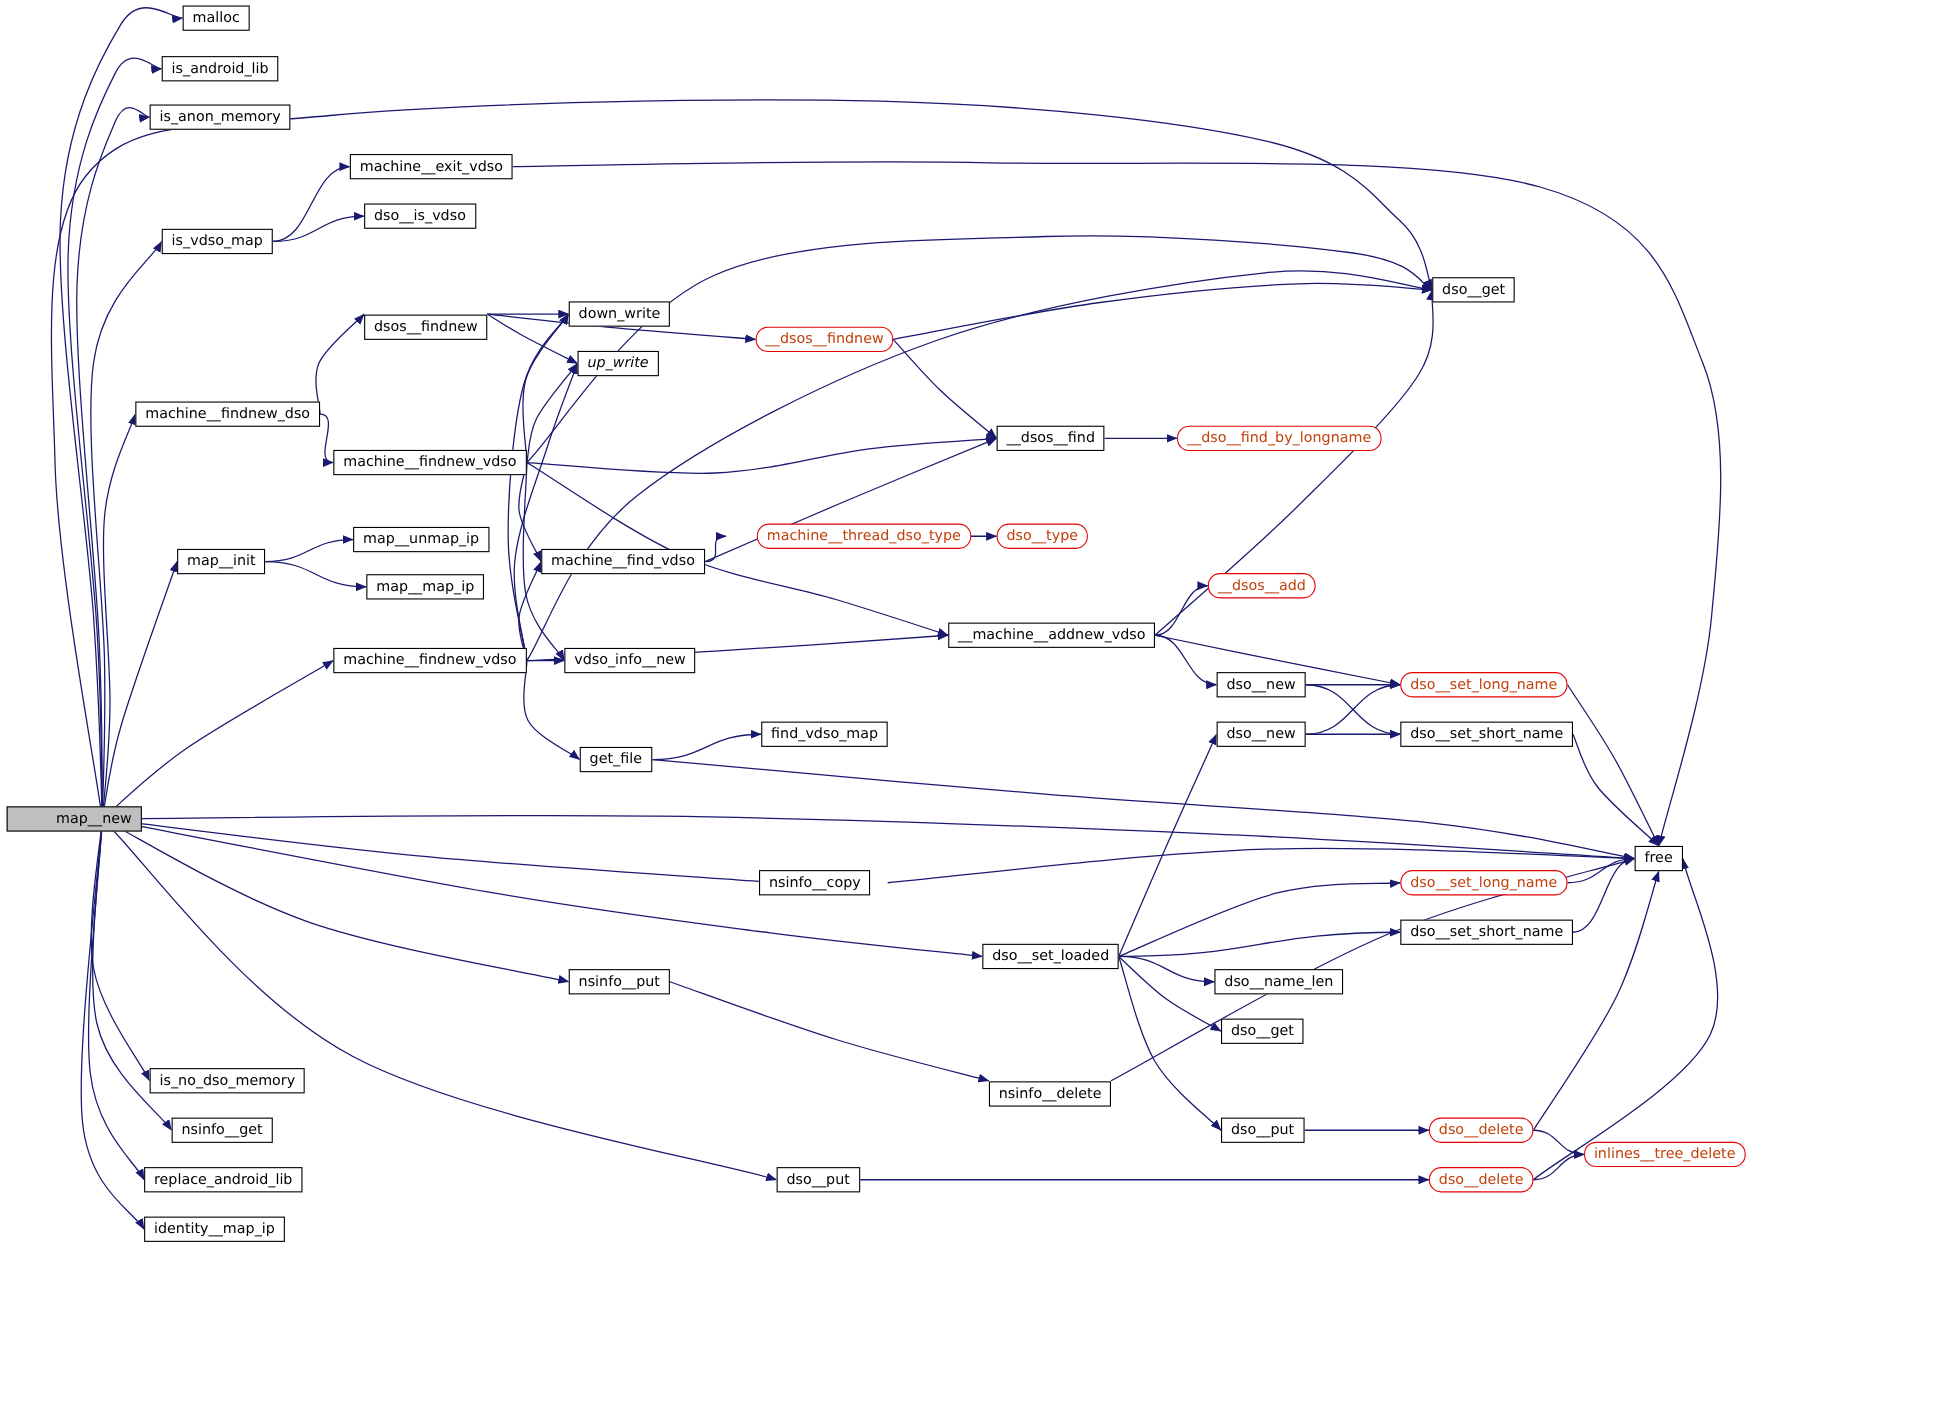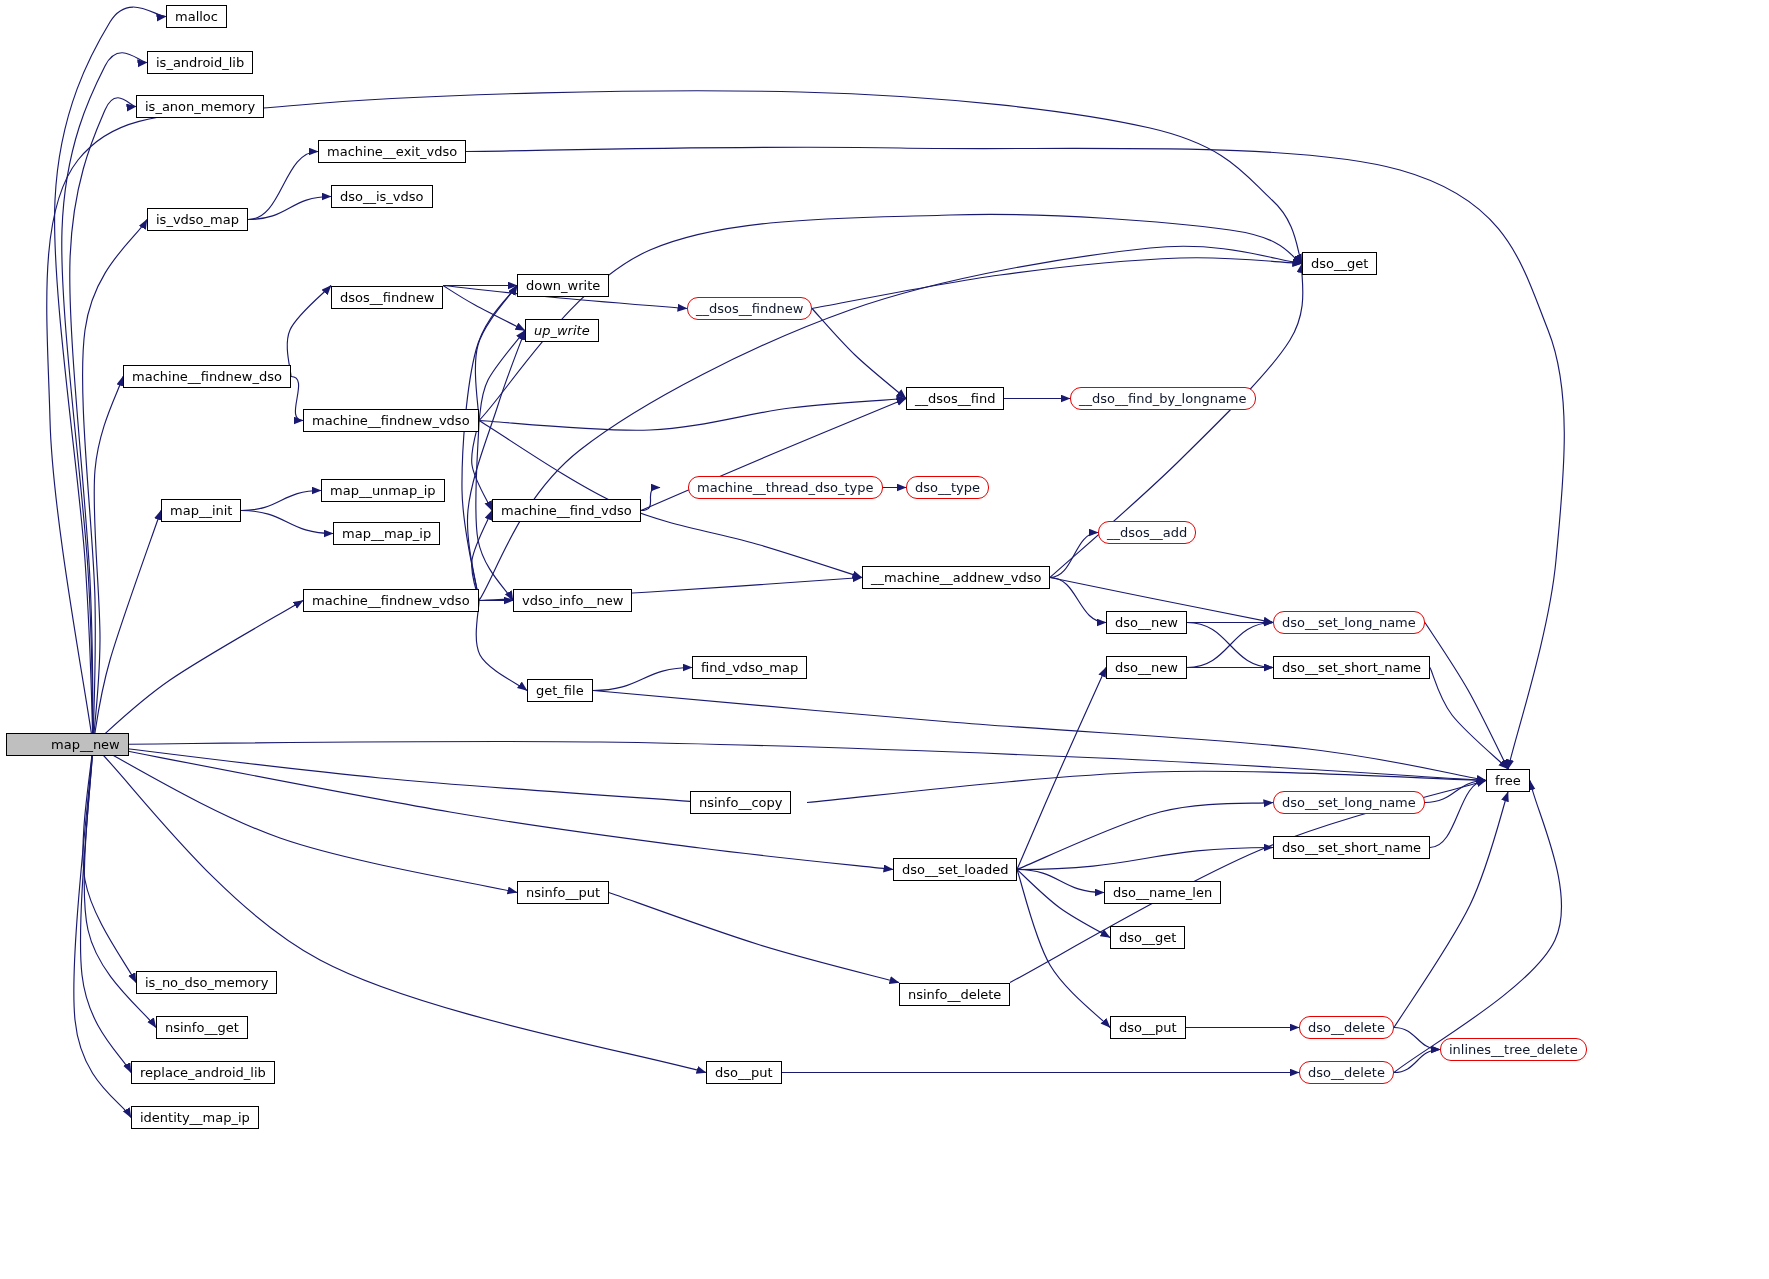--- a/index.html
+++ b/index.html
@@ -16,21 +16,21 @@
     z-index:2;
     border:1px solid #000000;
     background:#ffffff;
     color:#000000;
     font-size:13px;
     line-height:17px;
     padding:2px 8px;
     white-space:nowrap;
     cursor:pointer;
   }
-  .node.red{border-color:#e60000;color:#0f172a;border-radius:11px;}
+  .node.red{border-color:#e60000;color:#c2410c;border-radius:11px;}
   .node.root{background:#bfbfbf;font-weight:normal;}
 </style>
 </head>
 <body>
 
 <div id="graph">
   <svg id="edges" width="1769" height="1279" viewBox="0 0 1769 1279">
     <defs>
       <marker id="arrow" markerUnits="userSpaceOnUse" markerWidth="11" markerHeight="9" refX="9.5" refY="4" orient="auto">
         <path d="M0,0 L10,4 L0,8 z" fill="#191970"></path>

